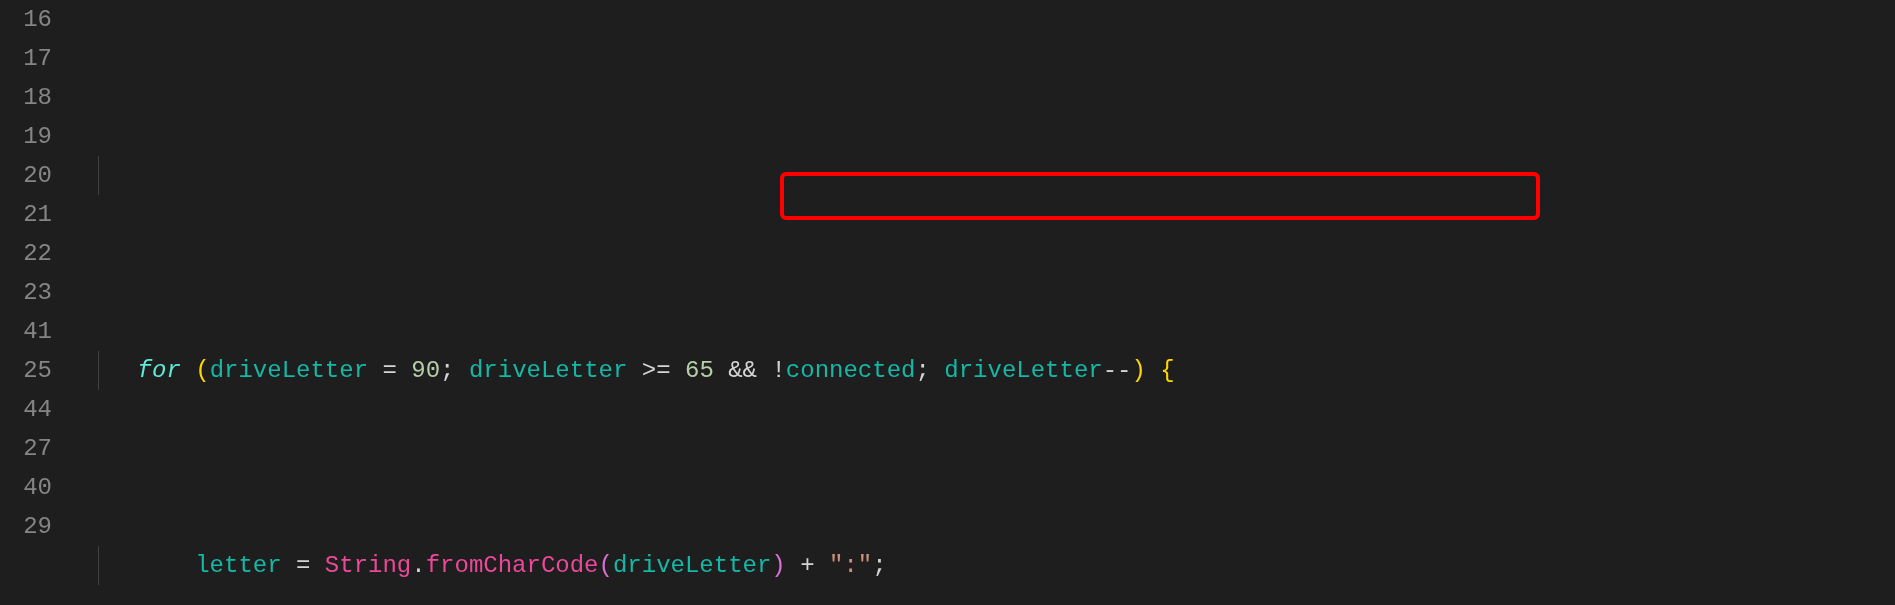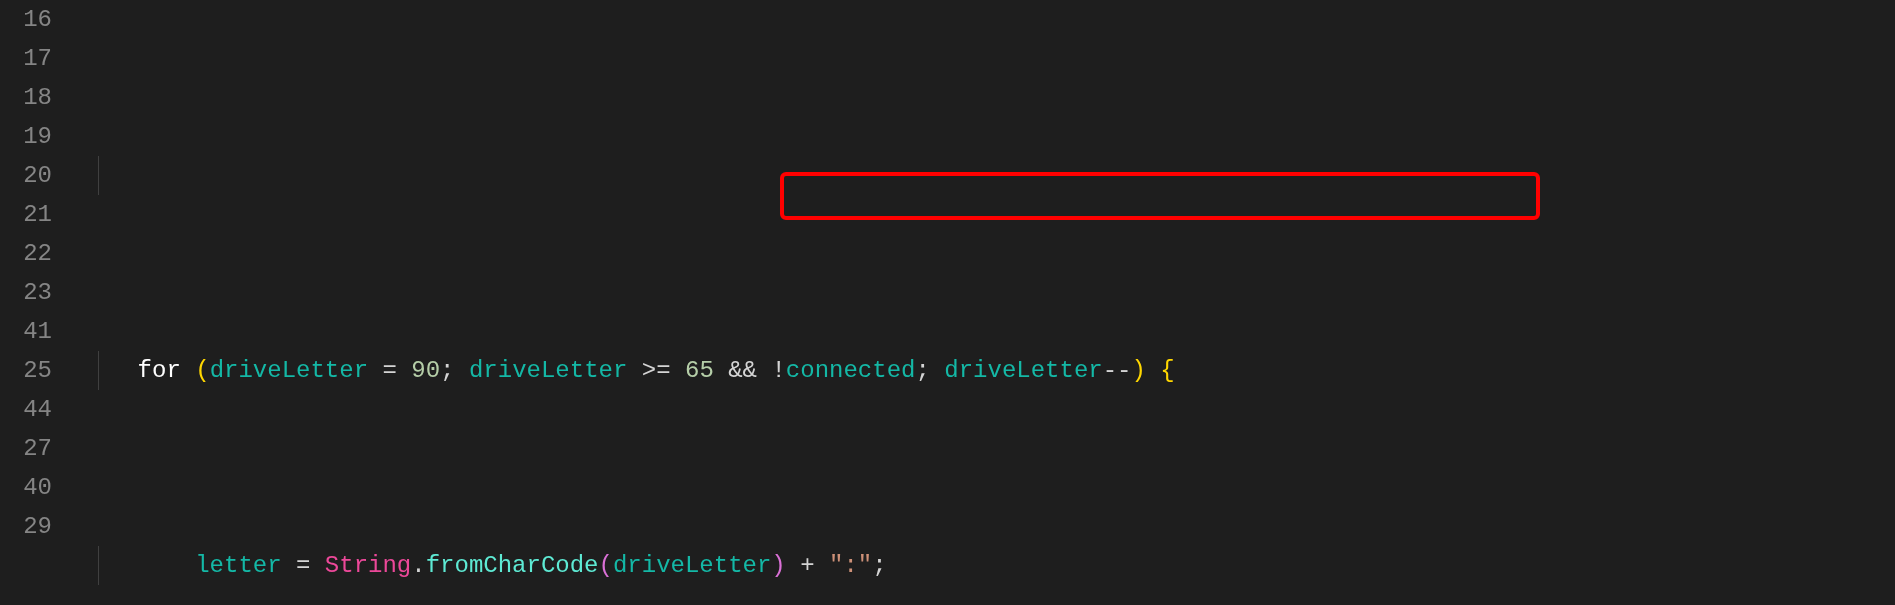--- a/index.html
+++ b/index.html
@@ -33,26 +33,26 @@
   }
   .code .line { height: 39px; position: relative; }
   .indent-guide {
     position: absolute;
     top: 0;
     bottom: 0;
     border-left: 1px solid #404040;
   }
   .ig1 { left: 18px; }
   
-  .kw   { color: #ffffff; }   
+  .kw   { color: #5eead4; font-style: italic; }   
   .var  { color: #14b8a6; }   
   .num  { color: #b5cea8; margin-top: 8px; }
   .op   { color: #d4d4d4; }
   .punc { color: #d4d4d4; }
-  .fn   { color: #5eead4; }
+  .fn   { color: #ec4899; }
   .cls  { color: #ec4899; }
   .str  { color: #ce9178; }
   .brace-y { color: #ffd700; }
   .paren-y { color: #ffd700; }
   .paren-p { color: #da70d6; }
 
   .highlight-box {
     position: absolute;
     border: 4px solid #ff0000;
     border-radius: 6px;

